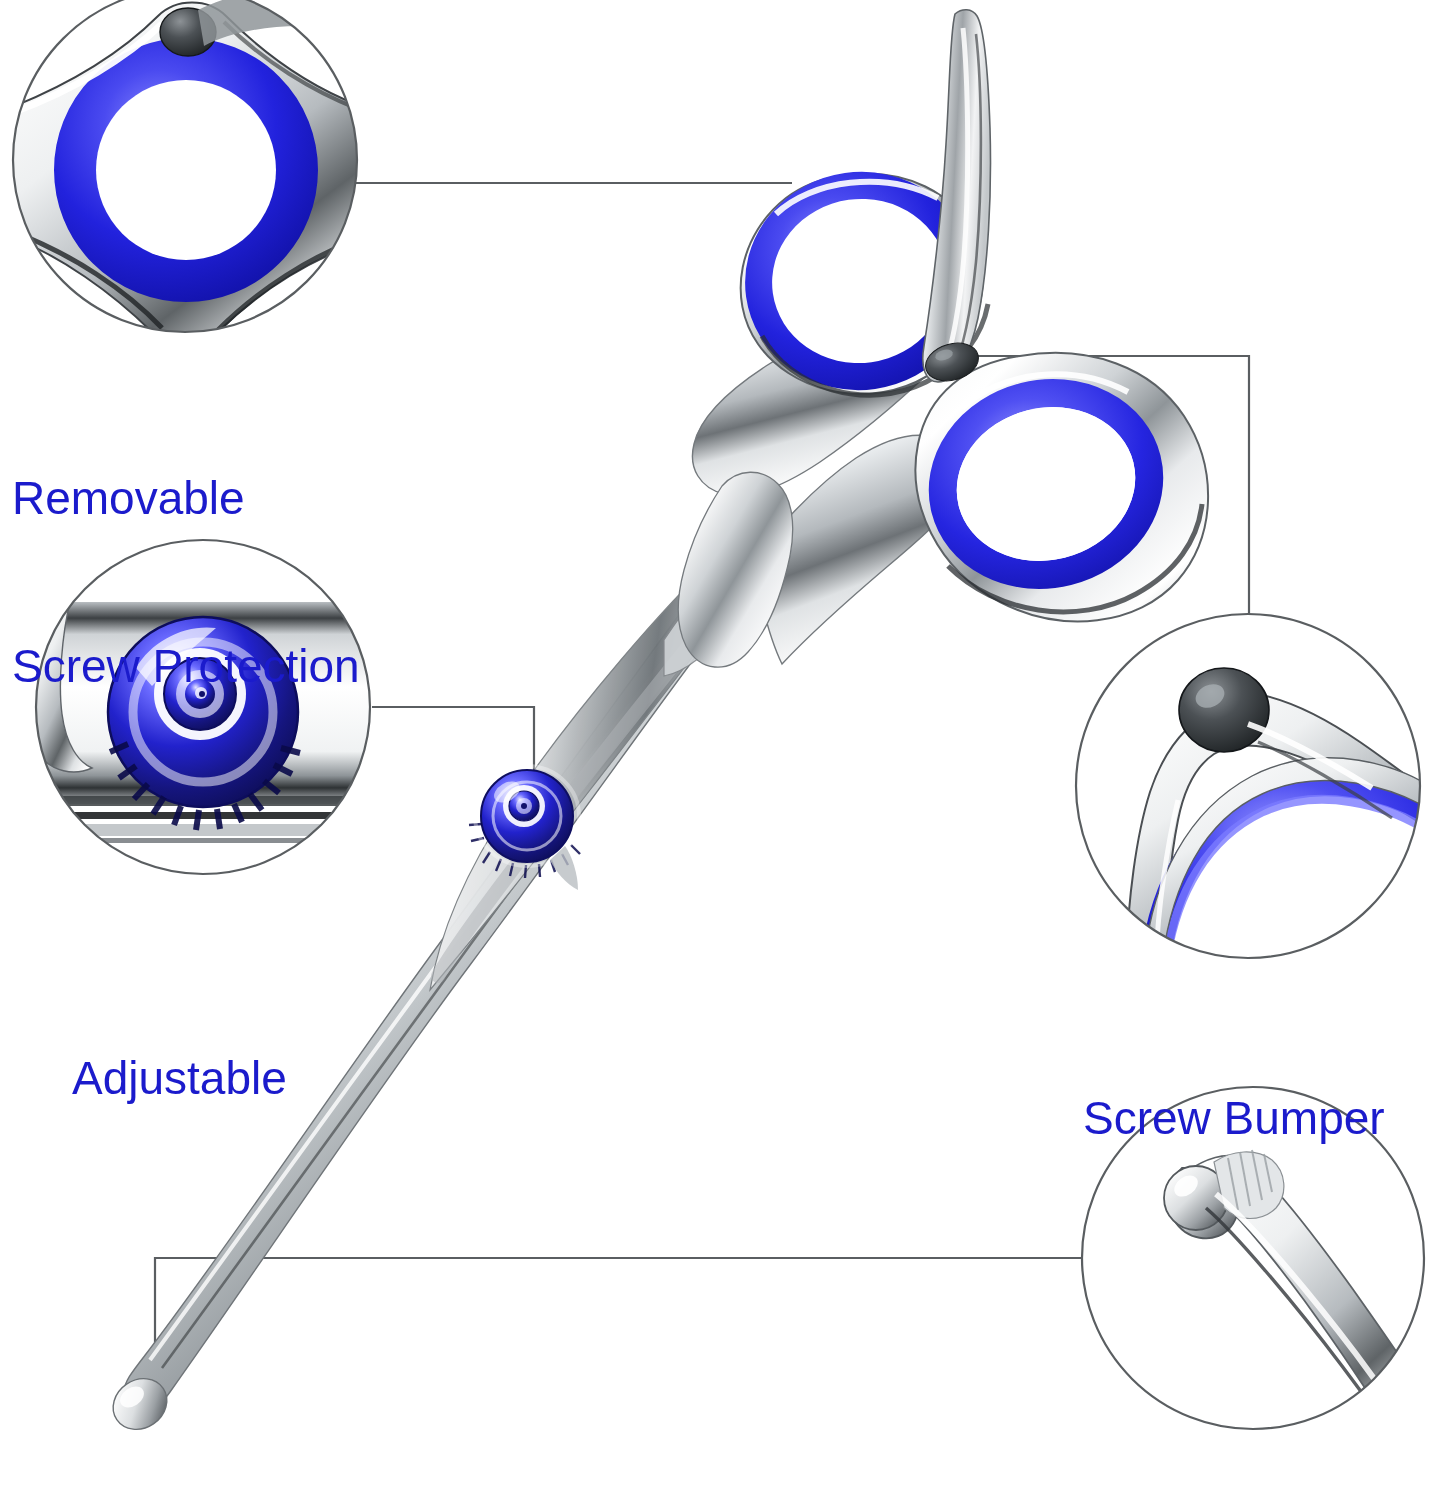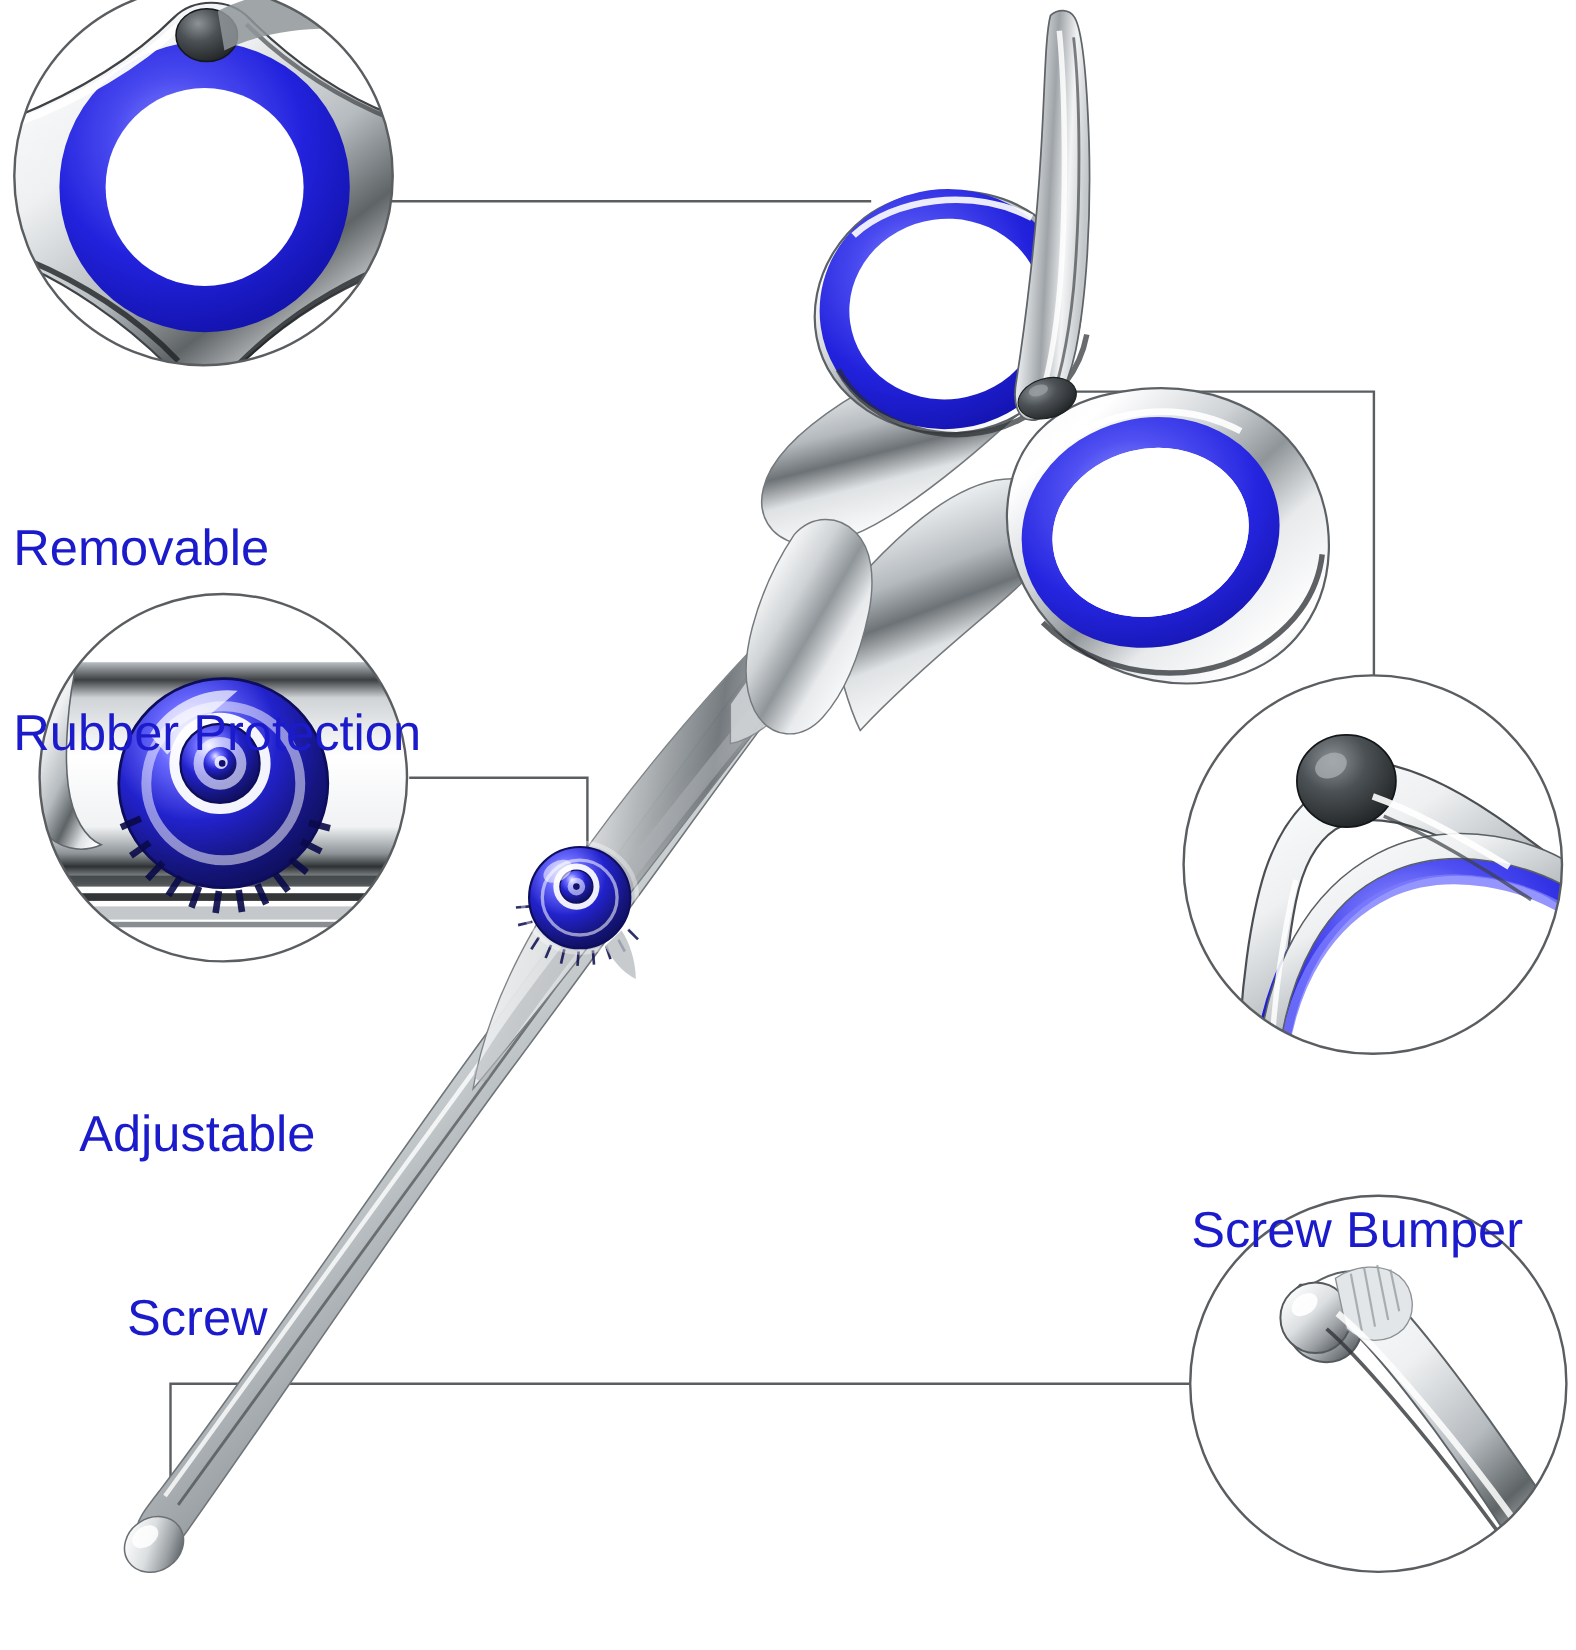--- a/index.html
+++ b/index.html
@@ -28,21 +28,21 @@
     position: absolute;
     color: #1b1bcc;
     font-family: "Liberation Sans", sans-serif;
     font-size: 46px;
     line-height: 56px;
     letter-spacing: 0px;
     white-space: pre;
     font-weight: 400;
   }
   #label-removable   { left: 12px;   top: 358px; }
-  #label-screw       { left: 72px;   top: 890px; }
+  #label-screw       { left: 72px;   top: 938px; }
   #label-bumper      { left: 1083px; top: 978px; }
   #label-tip         { left: 1086px; top: 1440px; }
 </style>
 </head>
 <body>
 
 <div id="stage">
 
   <svg id="scene" viewBox="0 0 1433 1500" xmlns="http://www.w3.org/2000/svg">
     <defs>
@@ -413,26 +413,25 @@
 
         <ellipse cx="1186" cy="1186" rx="13" ry="9" transform="rotate(-36 1186 1186)" fill="#ffffff" opacity="0.9"></ellipse>
       </g>
       <circle cx="1253" cy="1258" r="171" fill="none" stroke="#5a5e61" stroke-width="2.2"></circle>
     </g>
 
   </svg>
 
   <div class="callout-label" id="label-removable">
     <div>Removable</div>
-    <div>Rubber Protection</div>
+    <div>Screw Protection</div>
   </div>
 
   <div class="callout-label" id="label-screw">
     <div>Adjustable</div>
-    <div style="text-align:center">Screw</div>
   </div>
 
   <div class="callout-label" id="label-bumper">
     <div>Screw Bumper</div>
   </div>
 
   <div class="callout-label" id="label-tip">
     
   </div>
 

